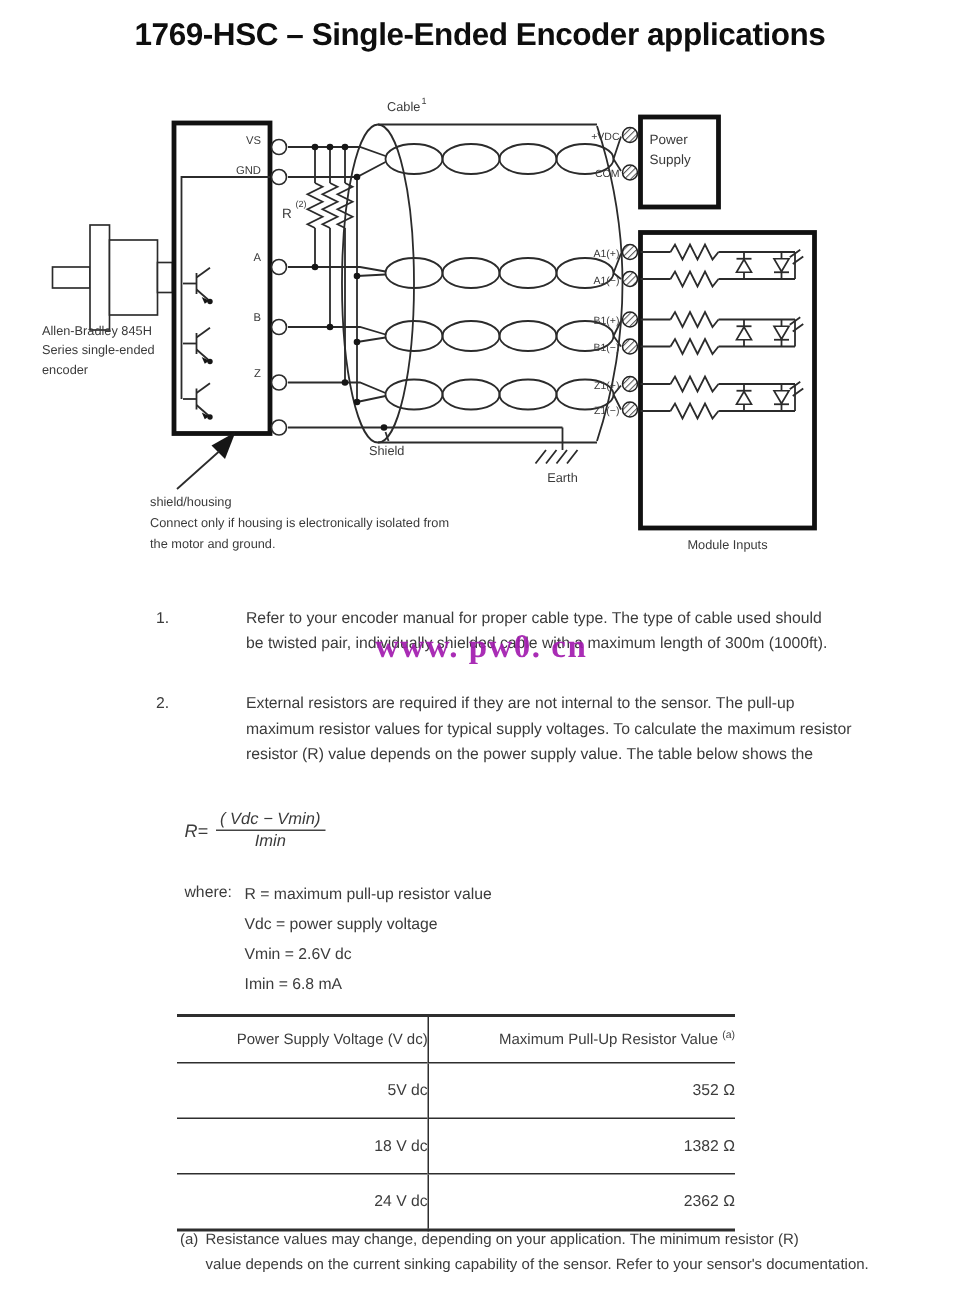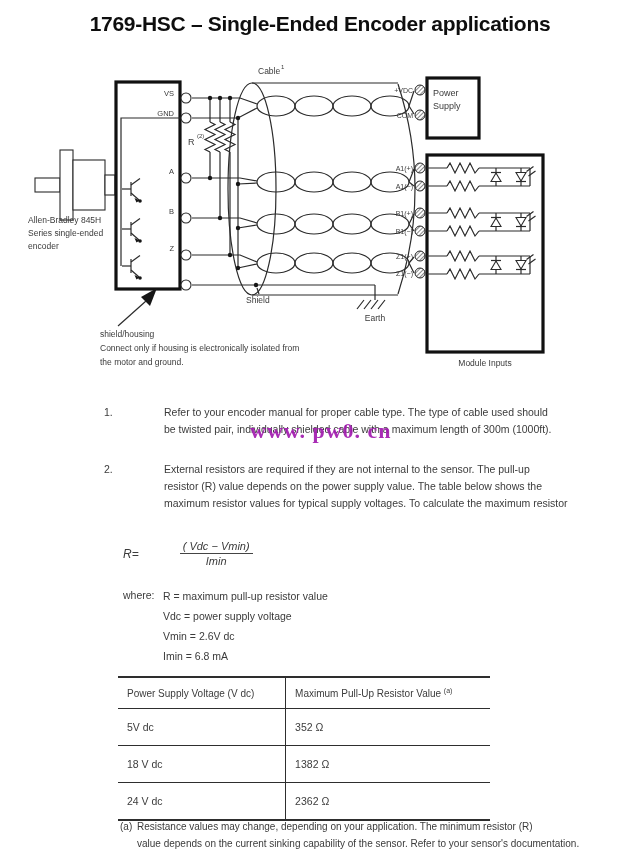--- a/index.html
+++ b/index.html
@@ -14,30 +14,30 @@
   .dot{fill:#161616;}
   .sym{stroke:#2b2b2b;stroke-width:1.1;fill:#fff;}
   .note{position:absolute;font-size:10.5px;line-height:17px;color:#3b3b3b;}
   .note-num{position:absolute;width:16px;}
   .note-body{position:absolute;left:18px;top:0;width:470px;margin-left:42px;}
   .watermark{position:absolute;left:250px;top:418px;font-family:"Liberation Serif",serif;
              font-size:22px;font-weight:600;color:#a21caf;letter-spacing:1px;opacity:0.92;}
   .formula{position:absolute;left:123px;top:540px;display:flex;align-items:center;gap:5px;
            font-style:italic;color:#3b3b3b;}
   .formula .lhs{font-size:12px;}
-  .frac{text-align:center;font-size:11px;margin-left:36px;}
+  .frac{text-align:center;font-size:11px;}
   .frac .num{display:block;border-bottom:1.2px solid #444;padding:0 3px 1px 3px;}
   .frac .den{display:block;padding-top:1px;}
   .where-label{position:absolute;left:123px;top:589px;font-size:10.5px;}
   .where-lines{position:absolute;left:163px;top:589px;font-size:10.5px;}
   .where-lines div{height:20px;line-height:15px;}
   table.res-table{position:absolute;left:118px;top:676px;width:372px;border-collapse:collapse;
                   font-size:10px;color:#3c3c3c;
                   border-top:2.5px solid #2e2e2e;border-bottom:2.5px solid #2e2e2e;}
-  table.res-table th,table.res-table td{font-weight:normal;text-align:left;padding:0 0 0 9px;vertical-align:middle;}
+  table.res-table th,table.res-table td{font-weight:normal;text-align:right;padding:0 0 0 9px;vertical-align:middle;}
   table.res-table th{height:30px;}
   table.res-table td{height:36px;font-size:10.5px;margin-top:37px;}
   table.res-table .c2{border-left:1.5px solid #2e2e2e;}
   table.res-table tbody tr{border-top:1.5px solid #2e2e2e;}
   .omega{font-size:11.5px;}
   .footnote{position:absolute;left:120px;top:818px;font-size:10px;line-height:17px;}
   .fn-marker{position:absolute;left:0;top:0;}
   .fn-lines{position:absolute;left:17px;top:0;width:500px;}
   sup{font-size:7px;}
 </style>
@@ -226,22 +226,22 @@
       <div>be twisted pair, individually shielded cable with a maximum length of 300m (1000ft).</div>
     </div>
   </div>
 
   <div class="watermark">www. pw0. cn</div>
 
   <div class="note" style="left:104px;top:461px;">
     <div class="note-num">2.</div>
     <div class="note-body">
       <div>External resistors are required if they are not internal to the sensor. The pull-up</div>
+      <div>maximum resistor values for typical supply voltages. To calculate the maximum resistor</div>
       <div>resistor (R) value depends on the power supply value. The table below shows the</div>
-      <div>maximum resistor values for typical supply voltages. To calculate the maximum resistor</div>
     </div>
   </div>
 
   <div class="formula">
     <span class="lhs">R=</span>
     <span class="frac">
       <span class="num">( Vdc − Vmin)</span>
       <span class="den">Imin</span>
     </span>
   </div>

